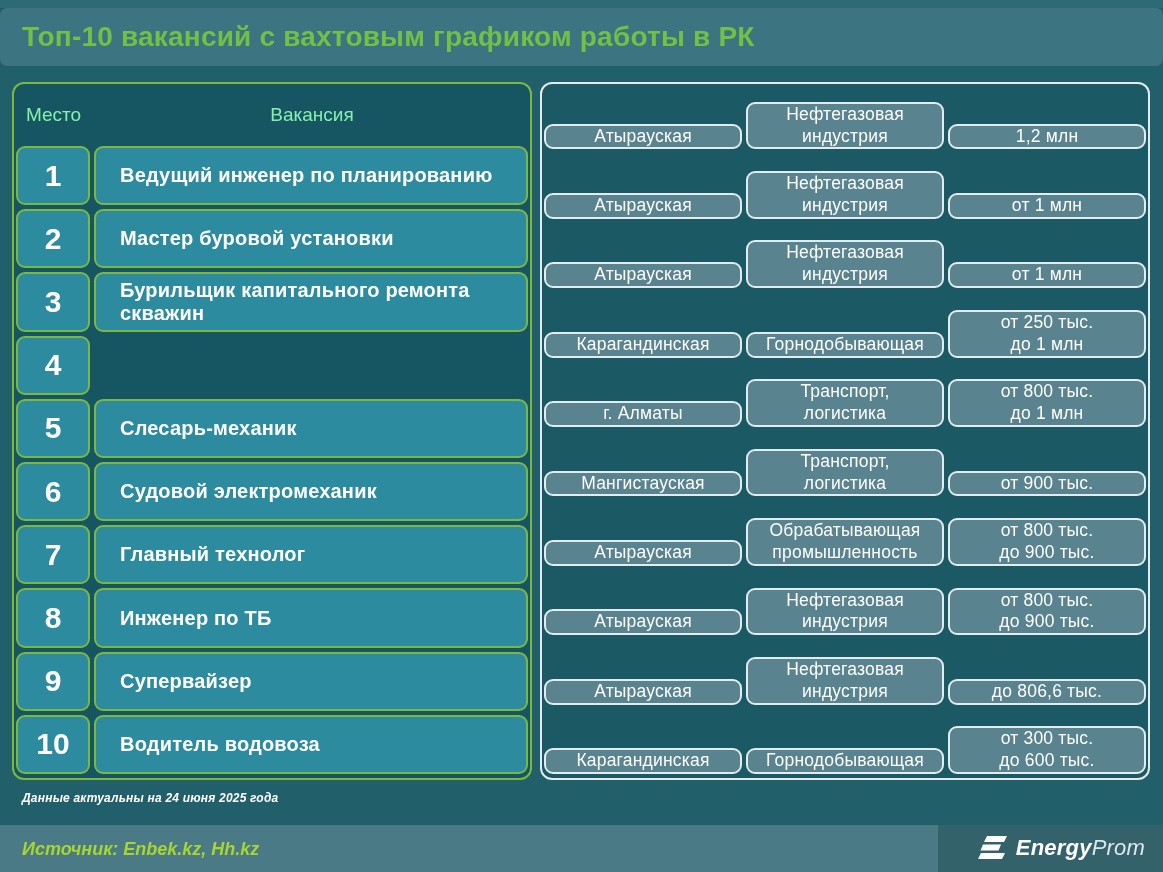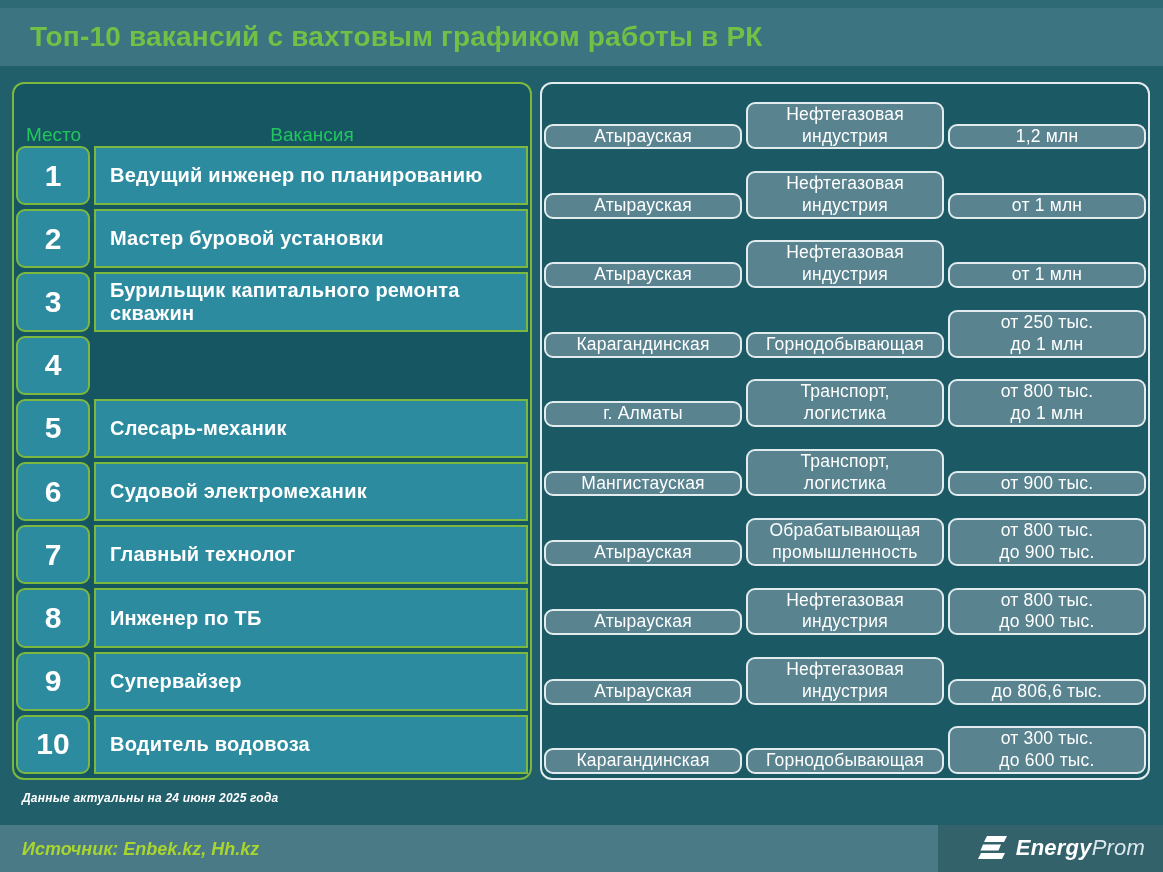--- a/index.html
+++ b/index.html
@@ -6,58 +6,58 @@
   body{
     width:1163px;height:872px;position:relative;overflow:hidden;
     background:var(--body-bg,#215f6a);
     font-family:"Liberation Sans","DejaVu Sans",sans-serif;
     -webkit-font-smoothing:antialiased;
   }
   .top-strip{position:absolute;top:0;left:0;width:100%;height:8px;background:var(--top-strip,#2d6a75);}
   .title-band{
     position:absolute;top:8px;left:0;width:100%;height:58px;
     background:var(--title-band,#3c7481);
-    display:flex;align-items:center;box-sizing:border-box;padding-left:30px;
+    display:flex;align-items:center;box-sizing:border-box;padding-left:22px;border-radius:7px;
   }
   .title-band h1{
     margin:0;font-size:28px;font-weight:bold;letter-spacing:.2px;
     color:var(--title-green,#72c045);
   }
   .tables{
     position:absolute;left:12px;top:82px;width:1138px;height:698px;
     display:flex;gap:8px;
   }
   
   .left-table{
     width:520px;box-sizing:border-box;display:flex;flex-direction:column;
     background:var(--left-bg,#165663);
     border:2px solid var(--green,#7cb83e);border-radius:12px;
   }
   .lt-header{
-    height:62px;flex:none;display:flex;align-items:flex-end;color:#22c55e;font-size:19px;
+    height:62px;flex:none;display:flex;align-items:center;color:#86efac;font-size:19px;
   }
   .lt-header .h-place{width:80px;box-sizing:border-box;padding-left:12px;}
   .lt-header .h-vacancy{flex:1;text-align:center;}
   .lt-rows,.rt-rows{
     flex:1;display:flex;flex-direction:column;gap:4px;
     padding:0 2px 4px 2px;box-sizing:border-box;
   }
   .l-row{flex:1;display:flex;gap:4px;}
   .rank-cell{
     width:74px;flex:none;box-sizing:border-box;
     background:var(--left-cell,#2d8ba0);
     border:2px solid var(--green,#7cb83e);border-radius:9px;
     display:flex;align-items:center;justify-content:center;
     color:#fff;font-size:30px;font-weight:bold;
   }
   .vac-cell{
     flex:1;box-sizing:border-box;
     background:var(--left-cell,#2d8ba0);
-    border:2px solid var(--green,#7cb83e);border-radius:0;
-    display:flex;align-items:center;padding-left:14px;
+    border:2px solid var(--green,#7cb83e);border-radius:9px;
+    display:flex;align-items:center;padding-left:24px;
     color:#fff;font-size:20px;font-weight:600;letter-spacing:.2px;
   }
   
   .right-table{
     flex:1;box-sizing:border-box;display:flex;flex-direction:column;
     background:var(--right-bg,#1b5965);
     border:2px solid var(--white-border,#e2ebee);border-radius:12px;
   }
   .rt-header{
     height:62px;flex:none;display:flex;align-items:center;gap:4px;

